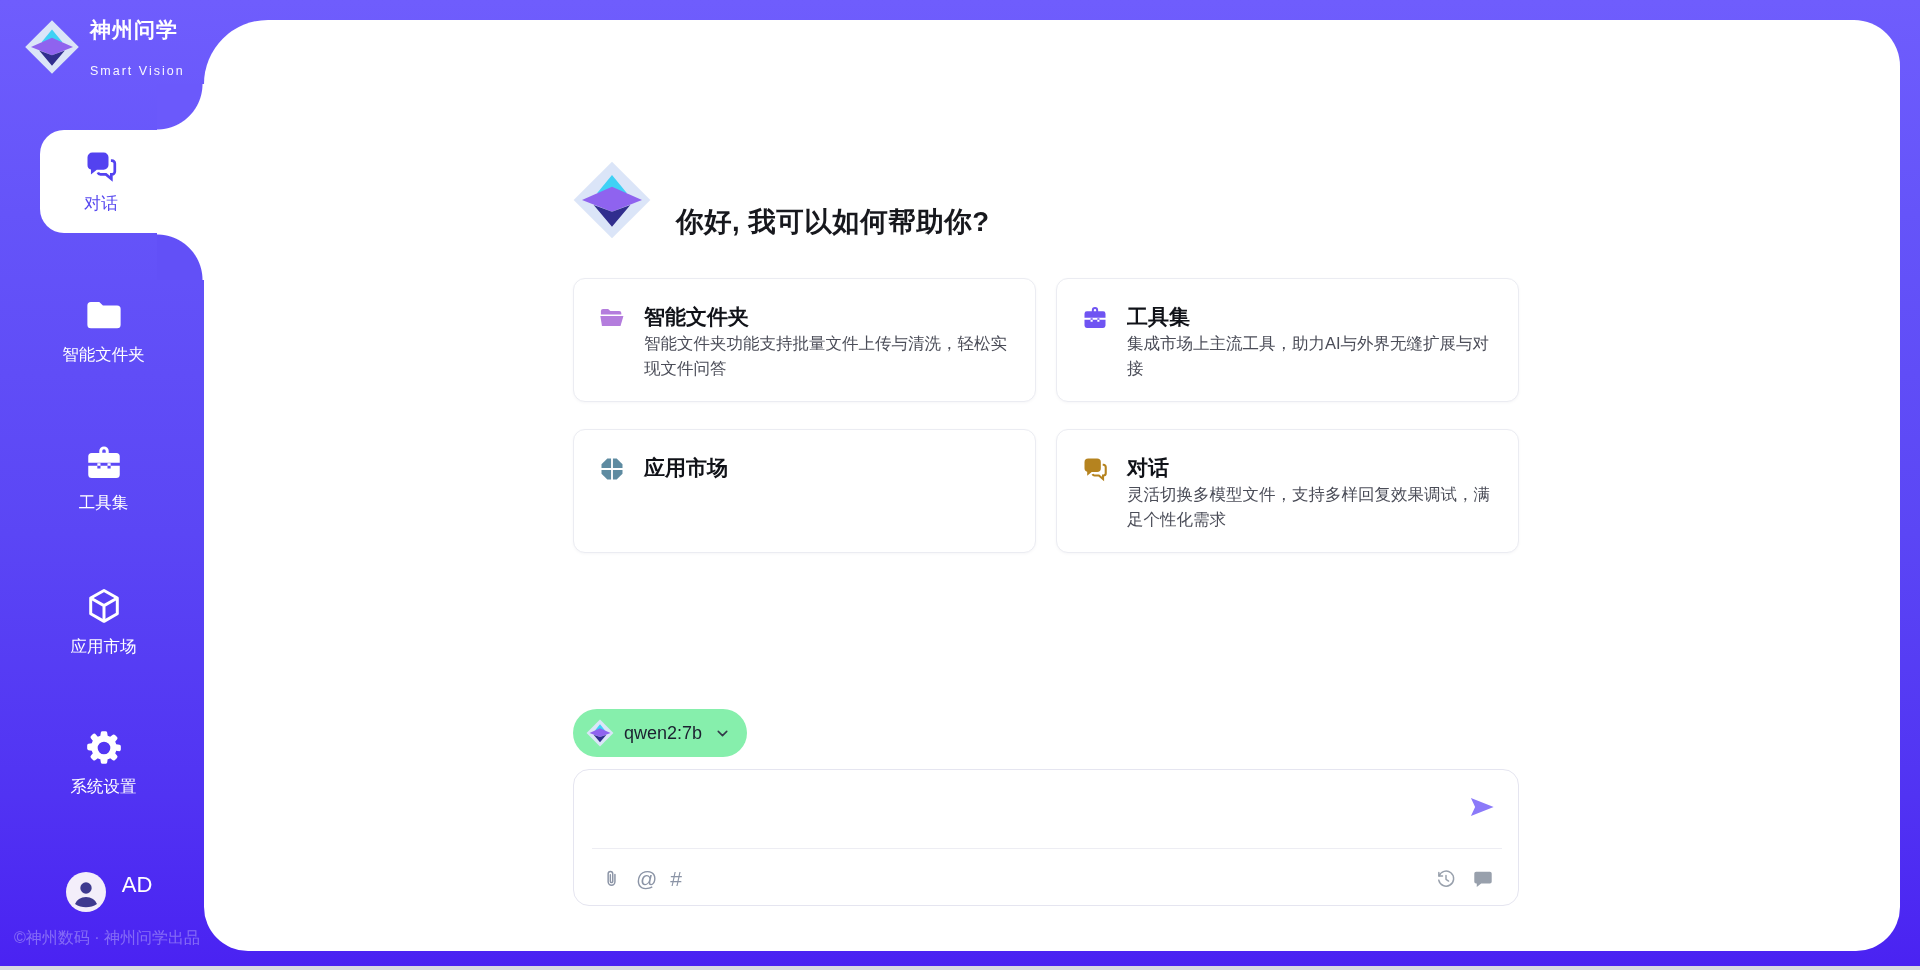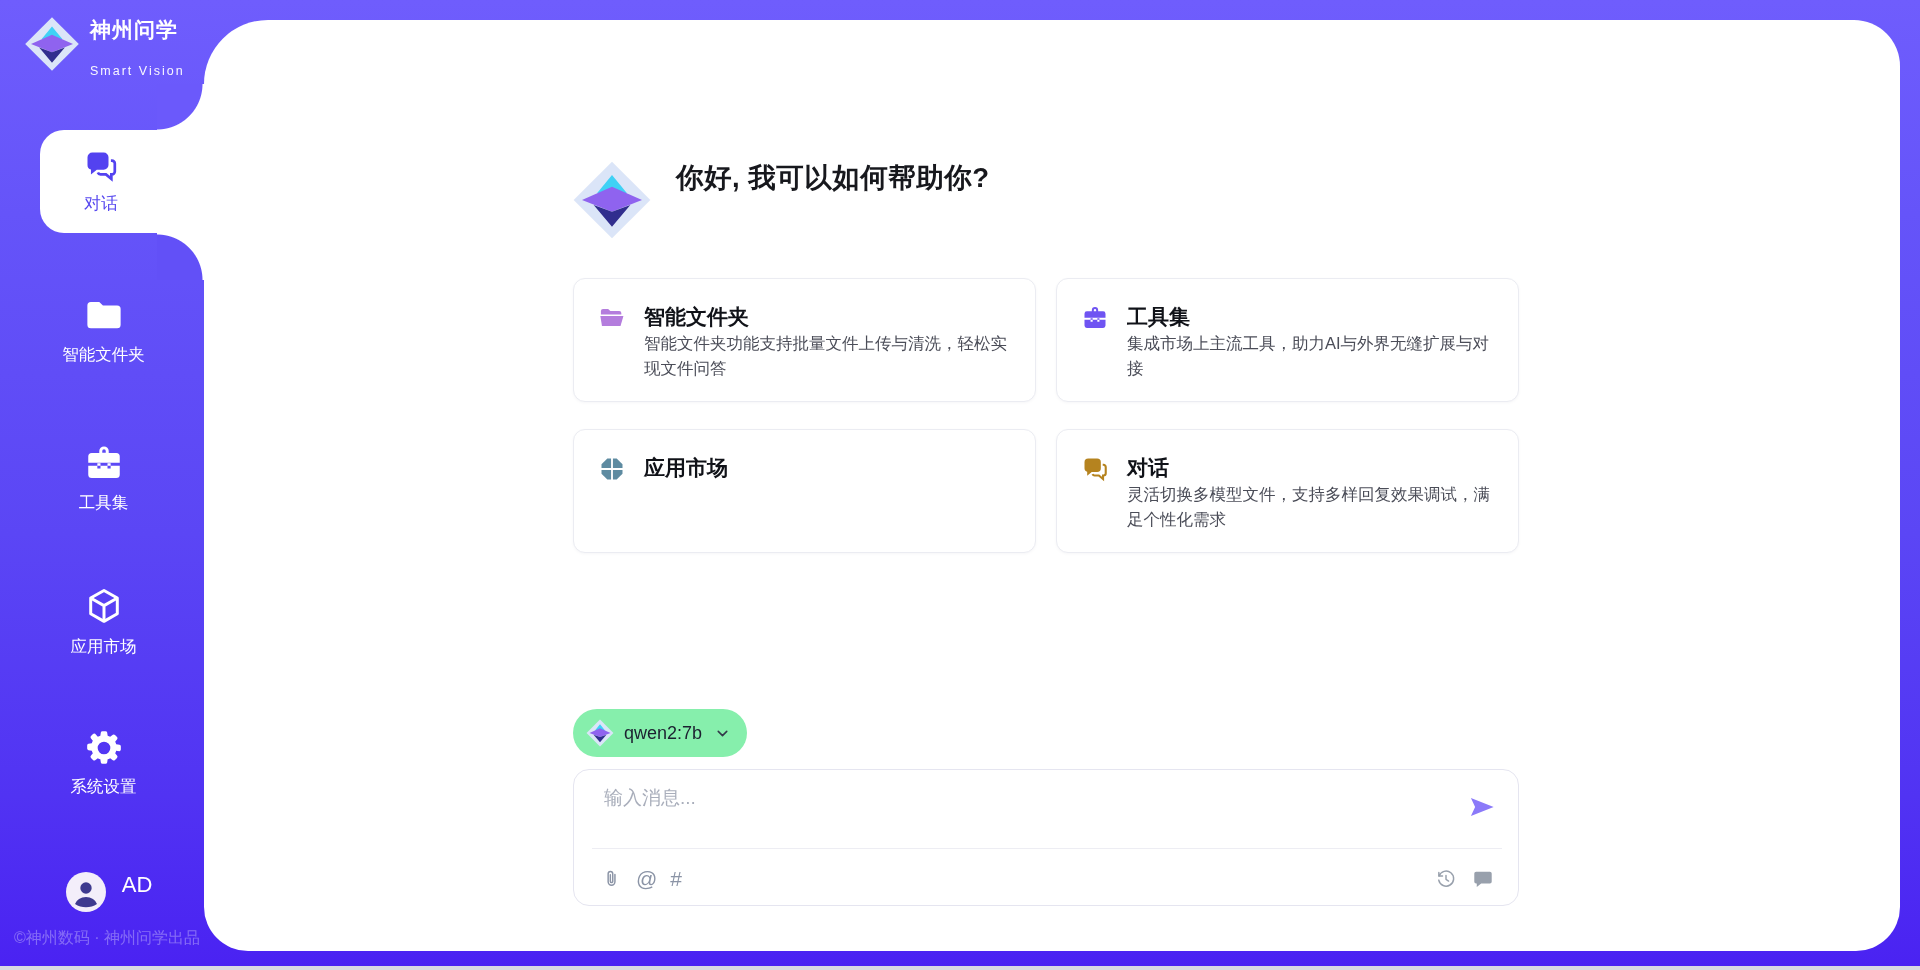--- a/index.html
+++ b/index.html
@@ -13,21 +13,21 @@
   
   .panel {
     position:absolute; left:204px; top:20px; width:1696px; height:931px;
     background:#ffffff; border-radius:64px 46px 44px 44px;
   }
   .bottom-strip { position:absolute; left:0; bottom:0; width:1920px; height:4px; background:#d9d9e3; }
 
   
   .sidebar { position:absolute; left:0; top:0; width:207px; height:970px; color:#fff; }
 
-  .brand { position:absolute; left:24px; top:16px; display:flex; gap:10px; }
+  .brand { position:absolute; left:24px; top:16px; display:flex; align-items:center; gap:10px; }
   .brand .gem { width:56px; height:56px; }
   .brand-name { font-size:21px; font-weight:bold; letter-spacing:1px; }
   .brand-sub { font-size:12.5px; letter-spacing:2px; margin-top:20px; opacity:.95; }
 
   
   .tab-back { position:absolute; left:157px; top:84px; width:56px; height:196px; background:#fff; }
   .tab {
     position:absolute; left:40px; top:130px; width:170px; height:103px;
     background:#fff; border-radius:24px 0 0 24px;
     display:flex; flex-direction:column; align-items:center; justify-content:center;
@@ -52,21 +52,21 @@
   .nav-folder  { top:294px; }
   .nav-toolkit { top:442px; }
   .nav-market  { top:586px; }
   .nav-settings{ top:728px;justify-content:space-between; }
 
   .user-row { position:absolute; left:0; top:872px; width:207px; display:flex; align-items:flex-start; justify-content:center; gap:16px; cursor:pointer;padding-left:11px; }
   .user-name { font-size:22px; color:#fff; }
   .copyright { position:absolute; left:14px; top:928px; font-size:16px; color:rgba(255,255,255,.32); white-space:nowrap; }
 
   
-  .greeting { position:absolute; left:572px; top:160px; display:flex; align-items:flex-start; gap:24px; }
+  .greeting { position:absolute; left:572px; top:160px; display:flex; align-items:flex-end; gap:24px; }
   .greeting .gem { width:80px; height:80px; }
   .greeting-text { font-size:27.5px; font-weight:bold; color:#17181d; letter-spacing:.5px; }
 
   .cards {
     position:absolute; left:573px; top:278px; width:946px;
     display:grid; grid-template-columns:463px 463px; grid-auto-rows:124px; gap:27px 20px;
   }
   .card {
     position:relative; background:#fff; border:1px solid #ebecf2; border-radius:12px;
     padding:24px 25px 0 70px; cursor:pointer; box-shadow:0 1px 3px rgba(30,30,80,.04);
@@ -275,21 +275,20 @@
   <svg class="gem" viewBox="0 0 48 48">
       <use href="#gem"></use>
     </svg>
   <div class="model-name">qwen2:7b</div>
   <svg class="chevron" viewBox="0 0 24 24">
       <use href="#ic-chevron-down"></use>
     </svg>
 </div>
 
 <div class="composer">
-  <textarea placeholder="输入消息..." style=""></textarea>
   <svg class="send-btn" viewBox="0 0 24 24">
       <use href="#ic-send"></use>
     </svg>
   <div class="composer-divider"></div>
   <div class="tools-left">
     <svg class="tool-icon" viewBox="0 0 24 24">
         <use href="#ic-paperclip"></use>
       </svg>
     <div class="at-glyph">@</div>
     <div class="hash-glyph">#</div>

